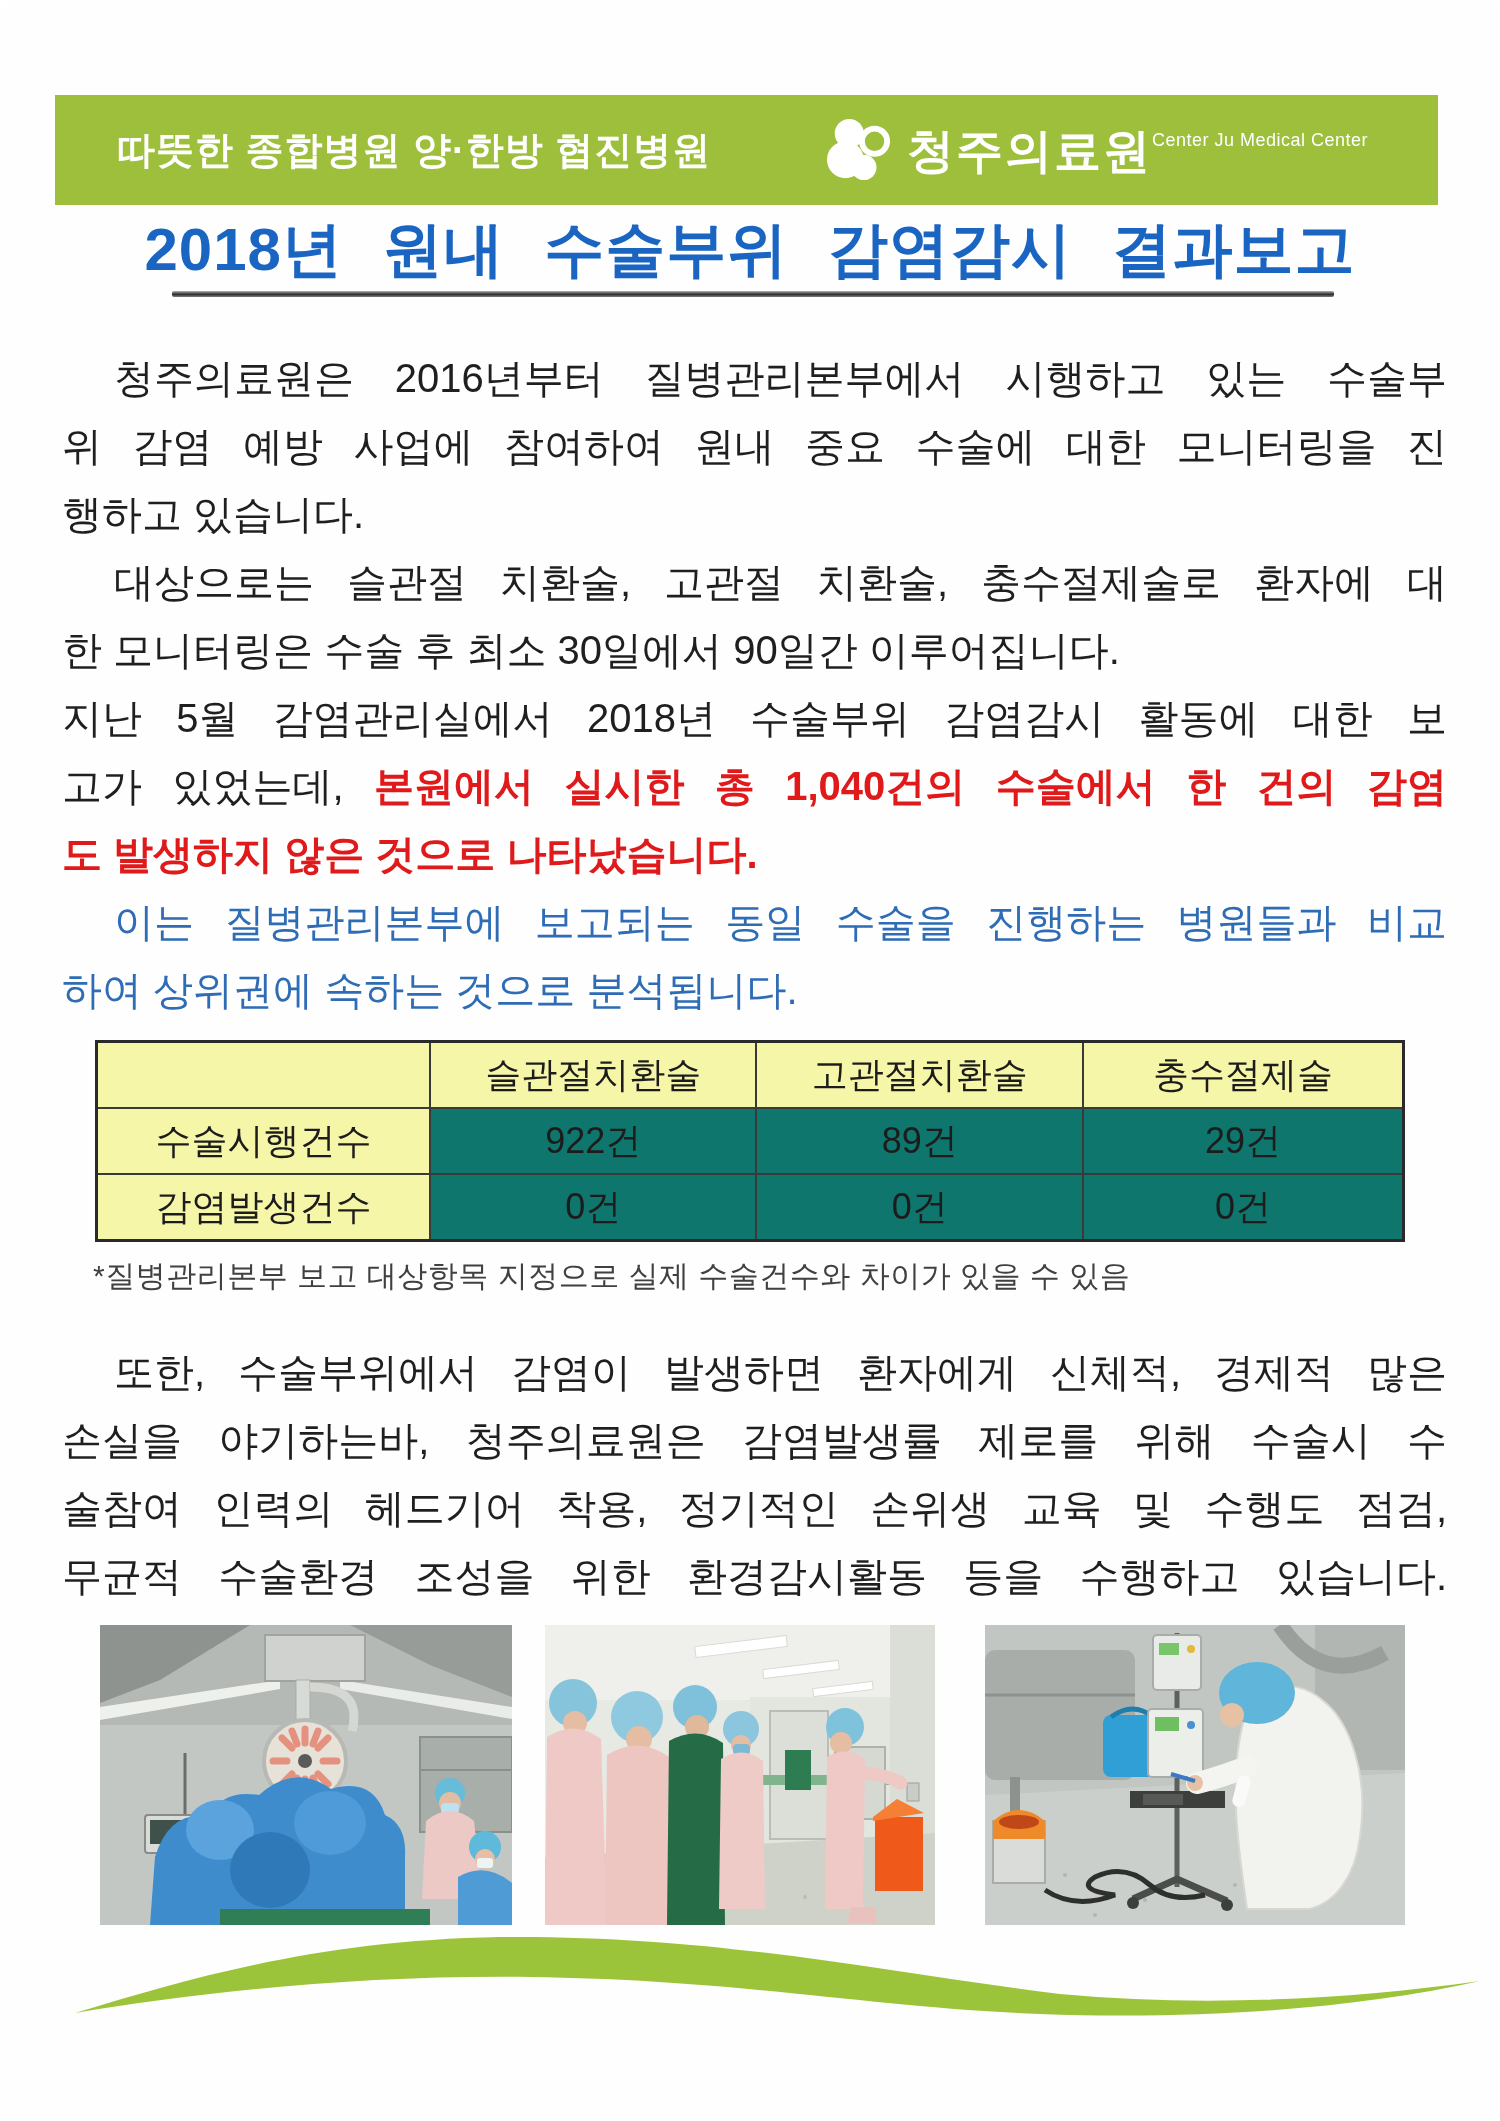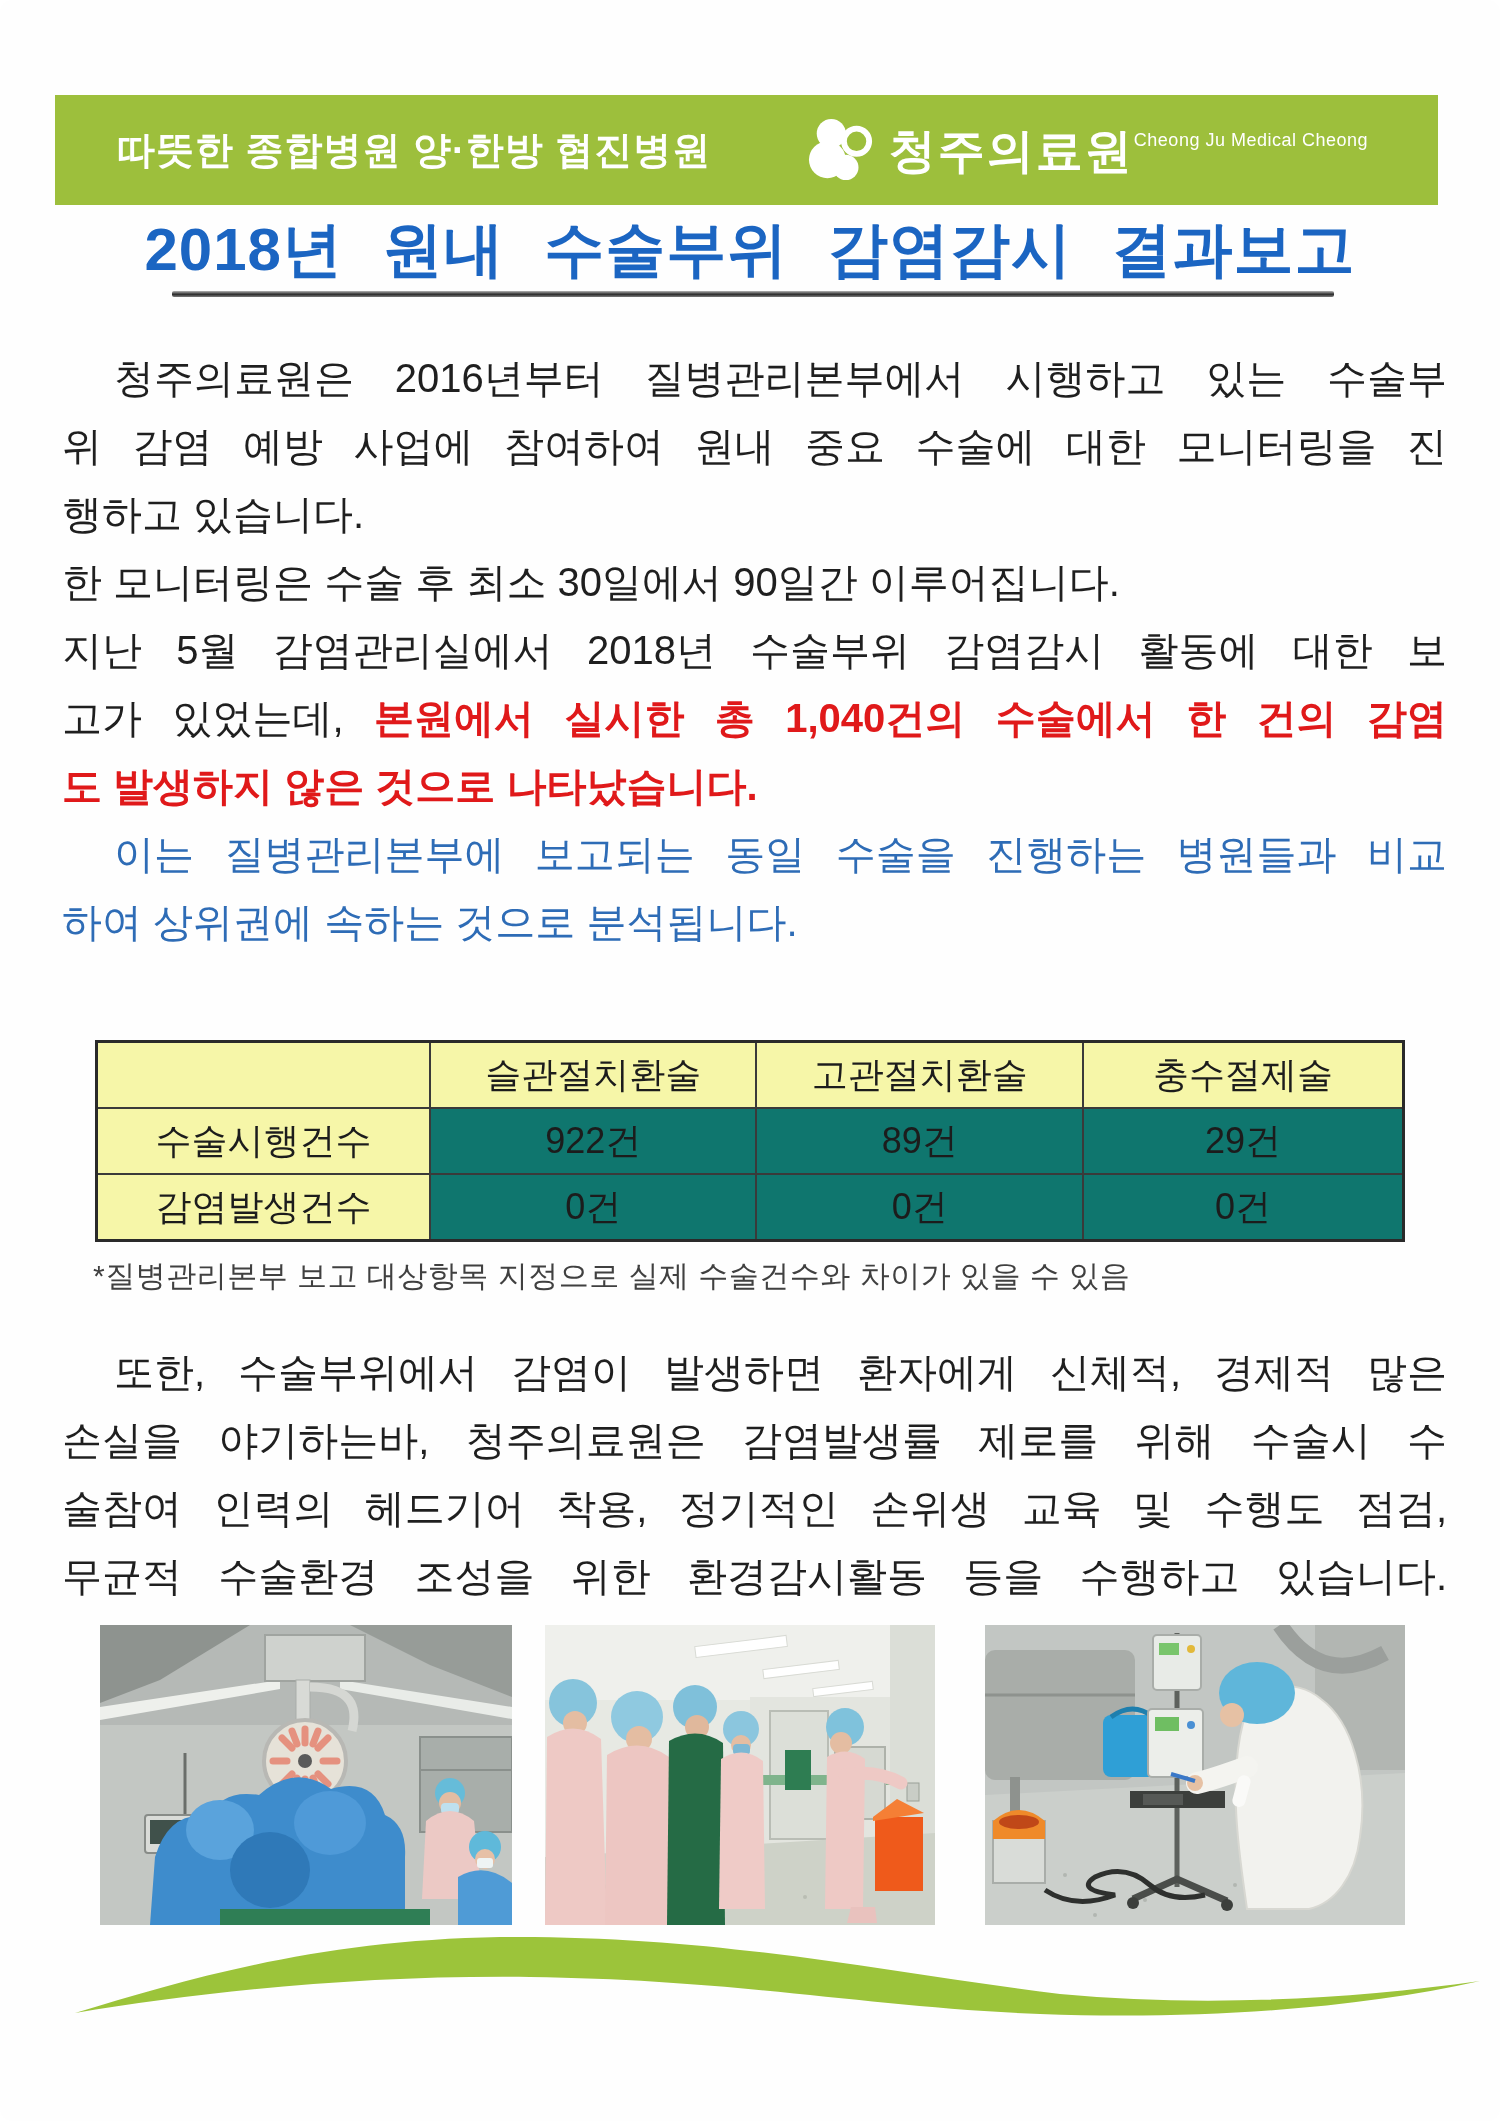--- a/index.html
+++ b/index.html
@@ -82,34 +82,35 @@
     <div class="tagline">따뜻한 종합병원 양·한방 협진병원</div>
     <div class="logo">
       <svg width="68" height="76" viewBox="0 0 70 78">
         <circle cx="25" cy="22" r="15" fill="#ffffff"></circle>
         <circle cx="21" cy="49" r="19" fill="#ffffff"></circle>
         <circle cx="40" cy="57" r="13" fill="#ffffff"></circle>
         <circle cx="51" cy="30" r="13" fill="none" stroke="#ffffff" stroke-width="6"></circle>
       </svg>
       <div class="logo-text">
         <span class="logo-kr">청주의료원</span>
-        <span class="logo-en">Cheong Ju Medical Cheong</span>
+        <span class="logo-en">Center Ju Medical Center</span>
       </div>
     </div>
   </div>
 
   <div class="title-wrap">
     <span class="page-title">2018년 원내 수술부위 감염감시 결과보고</span>
   </div>
   <div class="title-rule"></div>
 
   <div class="body-block bb-top">
       <div class="pline just ind"><span class="seg c-black">청주의료원은 2016년부터 질병관리본부에서 시행하고 있는 수술부</span></div>
       <div class="pline just"><span class="seg c-black">위 감염 예방 사업에 참여하여 원내 중요 수술에 대한 모니터링을 진</span></div>
       <div class="pline"><span class="seg c-black">행하고 있습니다.</span></div>
+      <div class="pline just ind"><span class="seg c-black">대상으로는 슬관절 치환술, 고관절 치환술, 충수절제술로 환자에 대</span></div>
       <div class="pline"><span class="seg c-black">한 모니터링은 수술 후 최소 30일에서 90일간 이루어집니다.</span></div>
       <div class="pline just"><span class="seg c-black">지난 5월 감염관리실에서 2018년 수술부위 감염감시 활동에 대한 보</span></div>
       <div class="pline just"><span class="seg c-black">고가 있었는데, </span><span class="seg c-red">본원에서 실시한 총 1,040건의 수술에서 한 건의 감염</span></div>
       <div class="pline"><span class="seg c-red">도 발생하지 않은 것으로 나타났습니다.</span></div>
       <div class="pline just ind"><span class="seg c-blue">이는 질병관리본부에 보고되는 동일 수술을 진행하는 병원들과 비교</span></div>
       <div class="pline"><span class="seg c-blue">하여 상위권에 속하는 것으로 분석됩니다.</span></div>
     </div>
 
   <div class="tbl-wrap">
     <table class="itbl">

